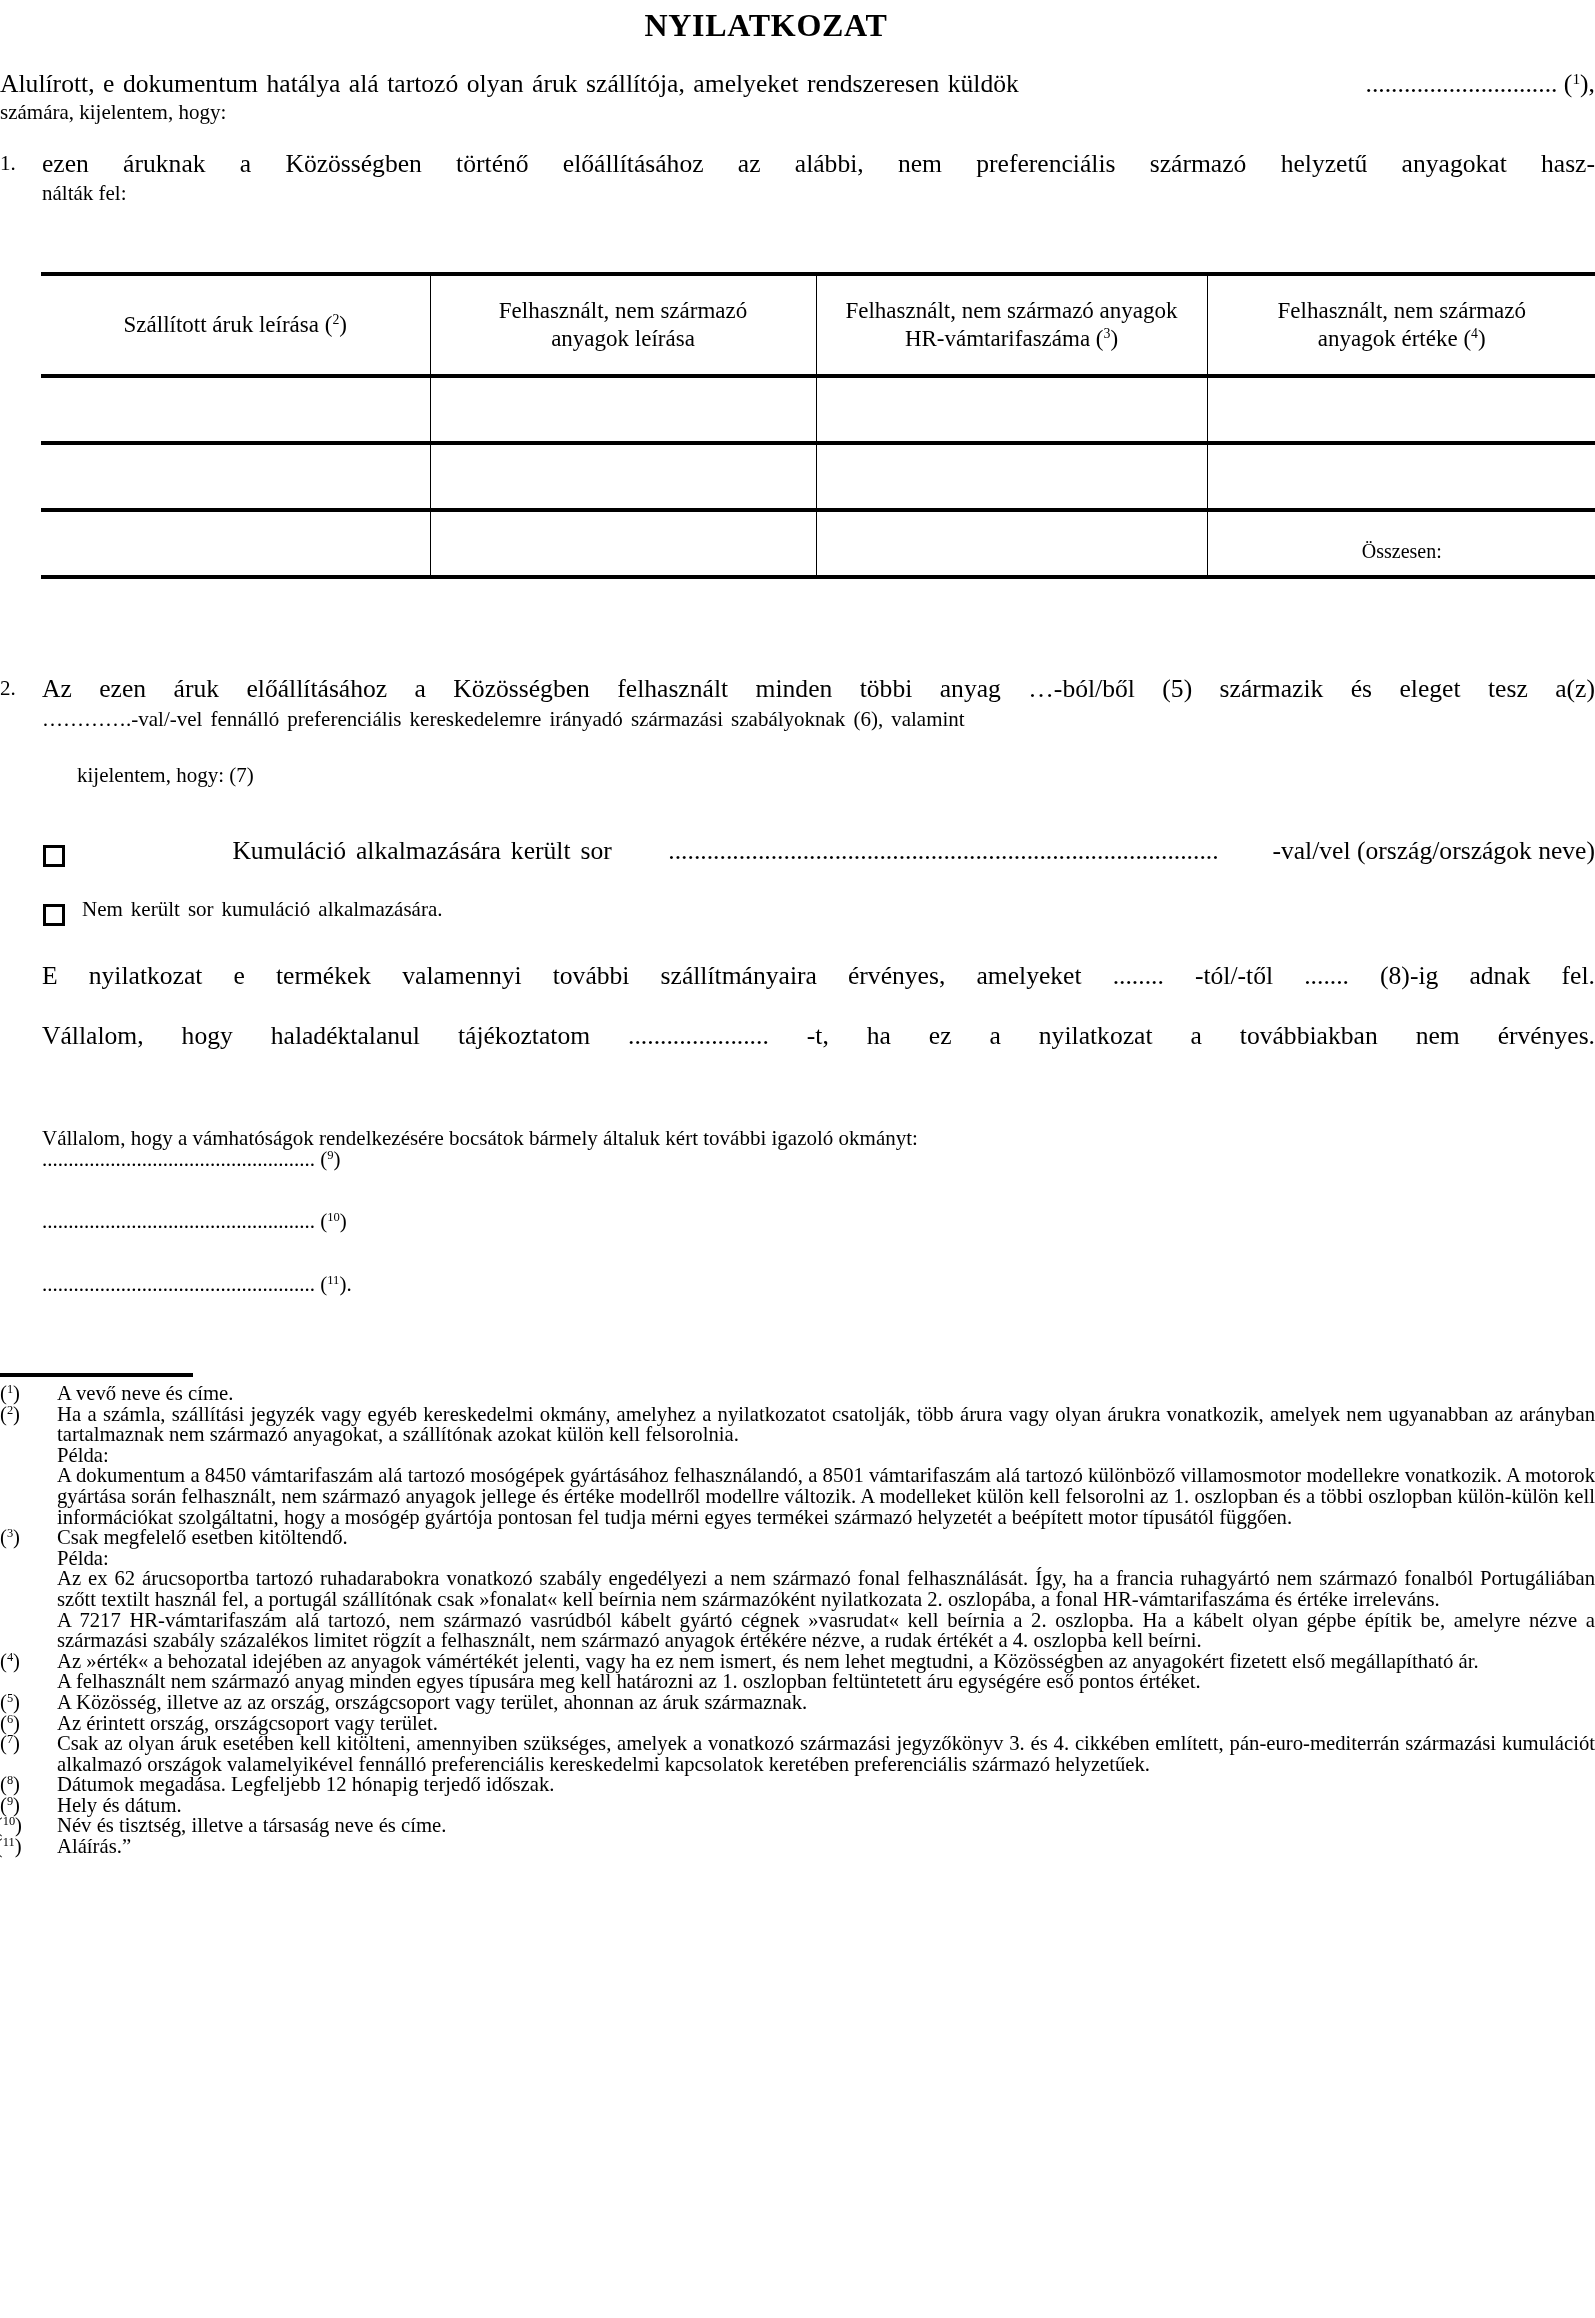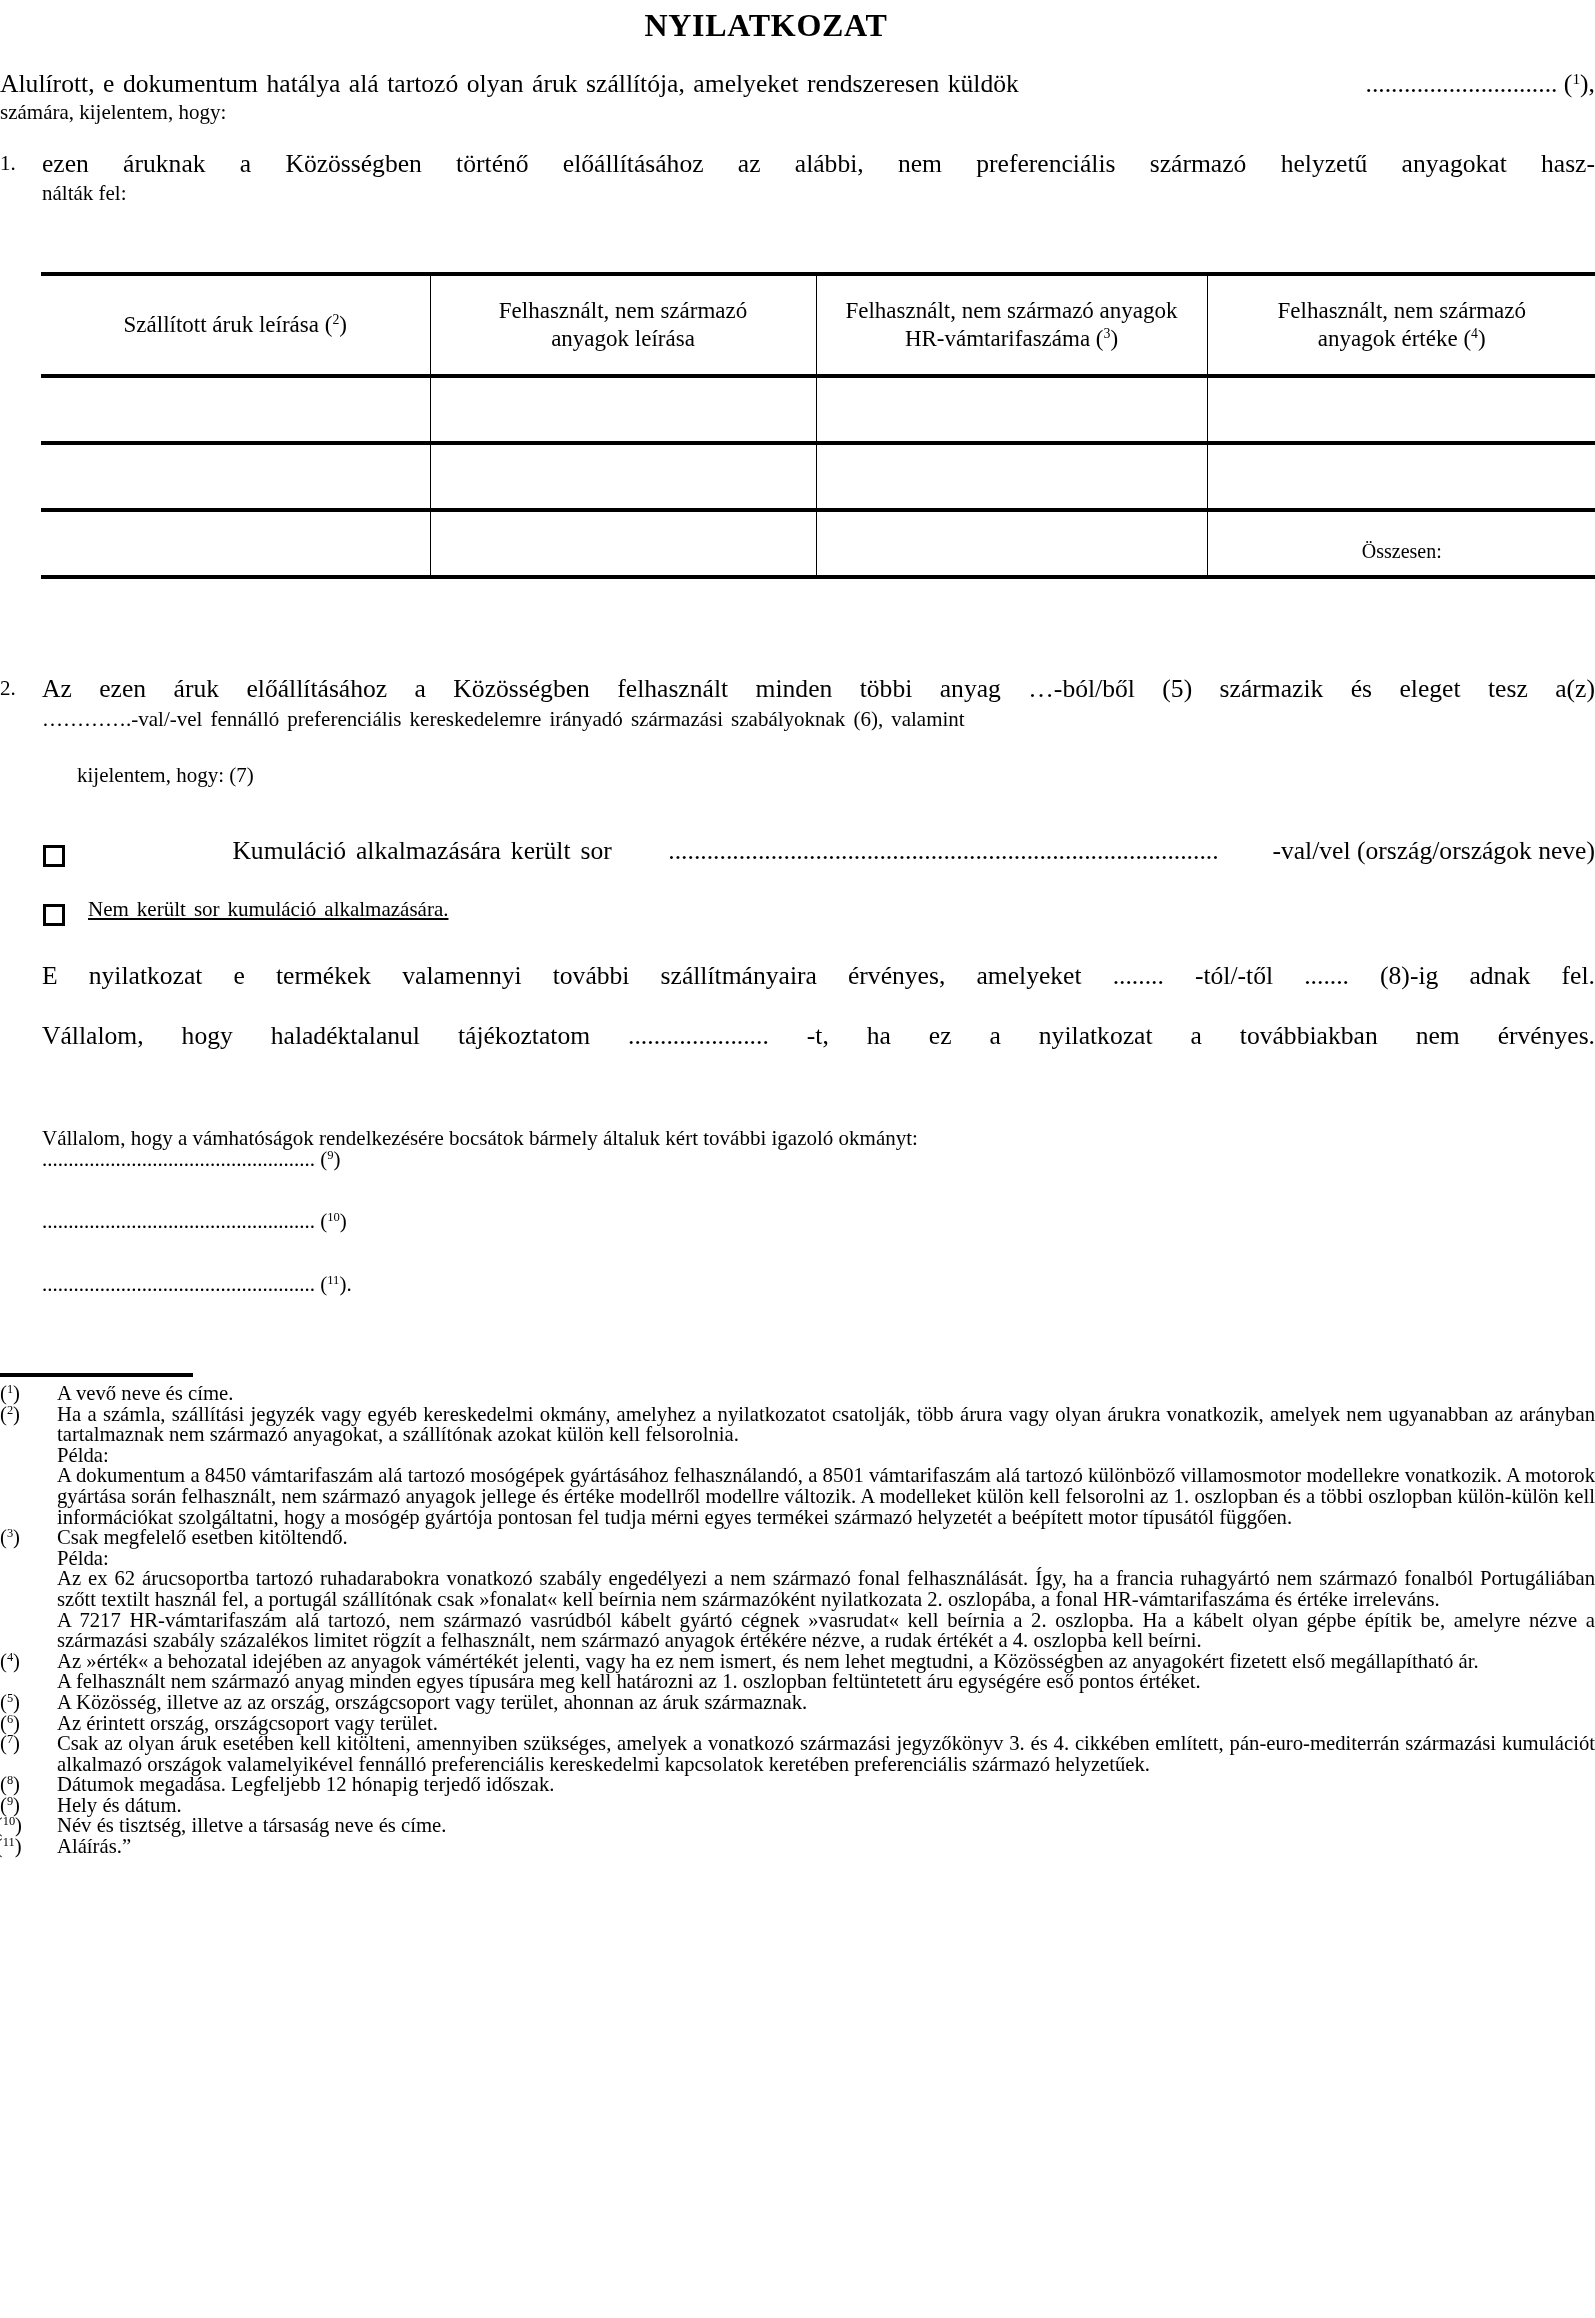--- a/index.html
+++ b/index.html
@@ -90,21 +90,21 @@
 <div class="line" style="left:42px; top:761px;margin-left:35px;">kijelentem, hogy: (7)</div>
 
 <div class="checkbox" style="left:43px; top:845px;"></div>
 <div class="abs body-text" style="left:90px; top:836px; width:1505px; white-space:nowrap; display:flex; justify-content:flex-end;">
   <span style="word-spacing:3.5px;">Kumuláció alkalmazására került sor</span>
   <span style="margin-left:12.6px;">......................................................................................</span>
   <span style="margin-left:9.8px;">-val/vel (ország/országok neve)</span>
 </div>
 
 <div class="checkbox" style="left:43px; top:904px;"></div>
-<div class="line" style="left:88px; top:895px; word-spacing:2.8px;text-decoration:underline;">Nem került sor kumuláció alkalmazására.</div>
+<div class="line" style="left:82px; top:895px; word-spacing:2.8px;">Nem került sor kumuláció alkalmazására.</div>
 
 <div class="abs body-text justify" style="left:42px; top:961px; width:1553px; white-space:nowrap;">E nyilatkozat e termékek valamennyi további szállítmányaira érvényes, amelyeket ........ -tól/-től ....... (8)-ig adnak fel.</div>
 <div class="abs body-text justify" style="left:42px; top:1021px; width:1553px; white-space:nowrap;">Vállalom, hogy haladéktalanul tájékoztatom ...................... -t, ha ez a nyilatkozat a továbbiakban nem érvényes.</div>
 <div class="line" style="left:42px; top:1081px;margin-top:43px;">Vállalom, hogy a vámhatóságok rendelkezésére bocsátok bármely általuk kért további igazoló okmányt:</div>
 
 <div class="line" style="left:42px; top:1145px;">
   <span>....................................................</span> (<sup class="fn">9</sup><span>)</span>
 </div>
 <div class="line" style="left:42px; top:1207px;">
   <span>....................................................</span> (<sup class="fn">10</sup><span>)</span>

